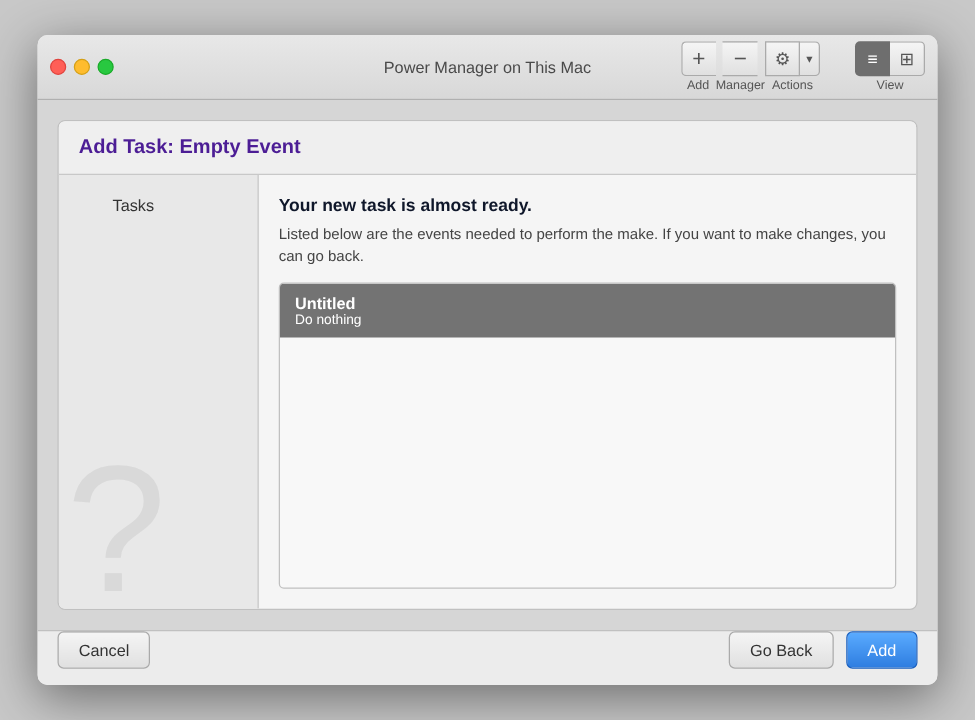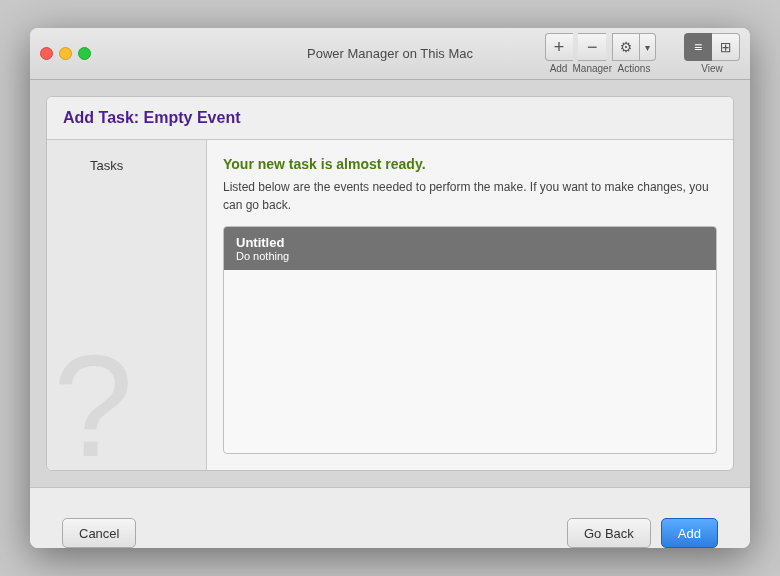--- a/index.html
+++ b/index.html
@@ -281,21 +281,21 @@
     .wizard-main {
       flex: 1;
       padding: 16px;
       display: flex;
       flex-direction: column;
     }
 
     .wizard-main-title {
       font-size: 14px;
       font-weight: 700;
-      color: #4d7c0f;
+      color: #0f172a;
       margin-bottom: 6px;
     }
 
     .wizard-main-desc {
       font-size: 12px;
       color: #444;
       margin-bottom: 12px;
       line-height: 1.5;
     }
 
@@ -327,26 +327,26 @@
       color: white;
     }
 
     .event-item-subtitle {
       font-size: 11px;
       color: #666;
     }
 
     
     .bottom-bar {
-      height: 61px;
+      height: 44px;
       background: #ececec;
       border-top: 1px solid #c0c0c0;
       display: flex;
-      align-items: flex-end;
-      padding: 0 32px;
+      align-items: flex-start;
+      padding: 0 16px;
       flex-shrink: 0;
     }
 
     .btn {
       height: 30px;
       padding: 0 16px;
       border-radius: 5px;
       font-size: 13px;
       cursor: pointer;
       border: 1px solid #aaa;

